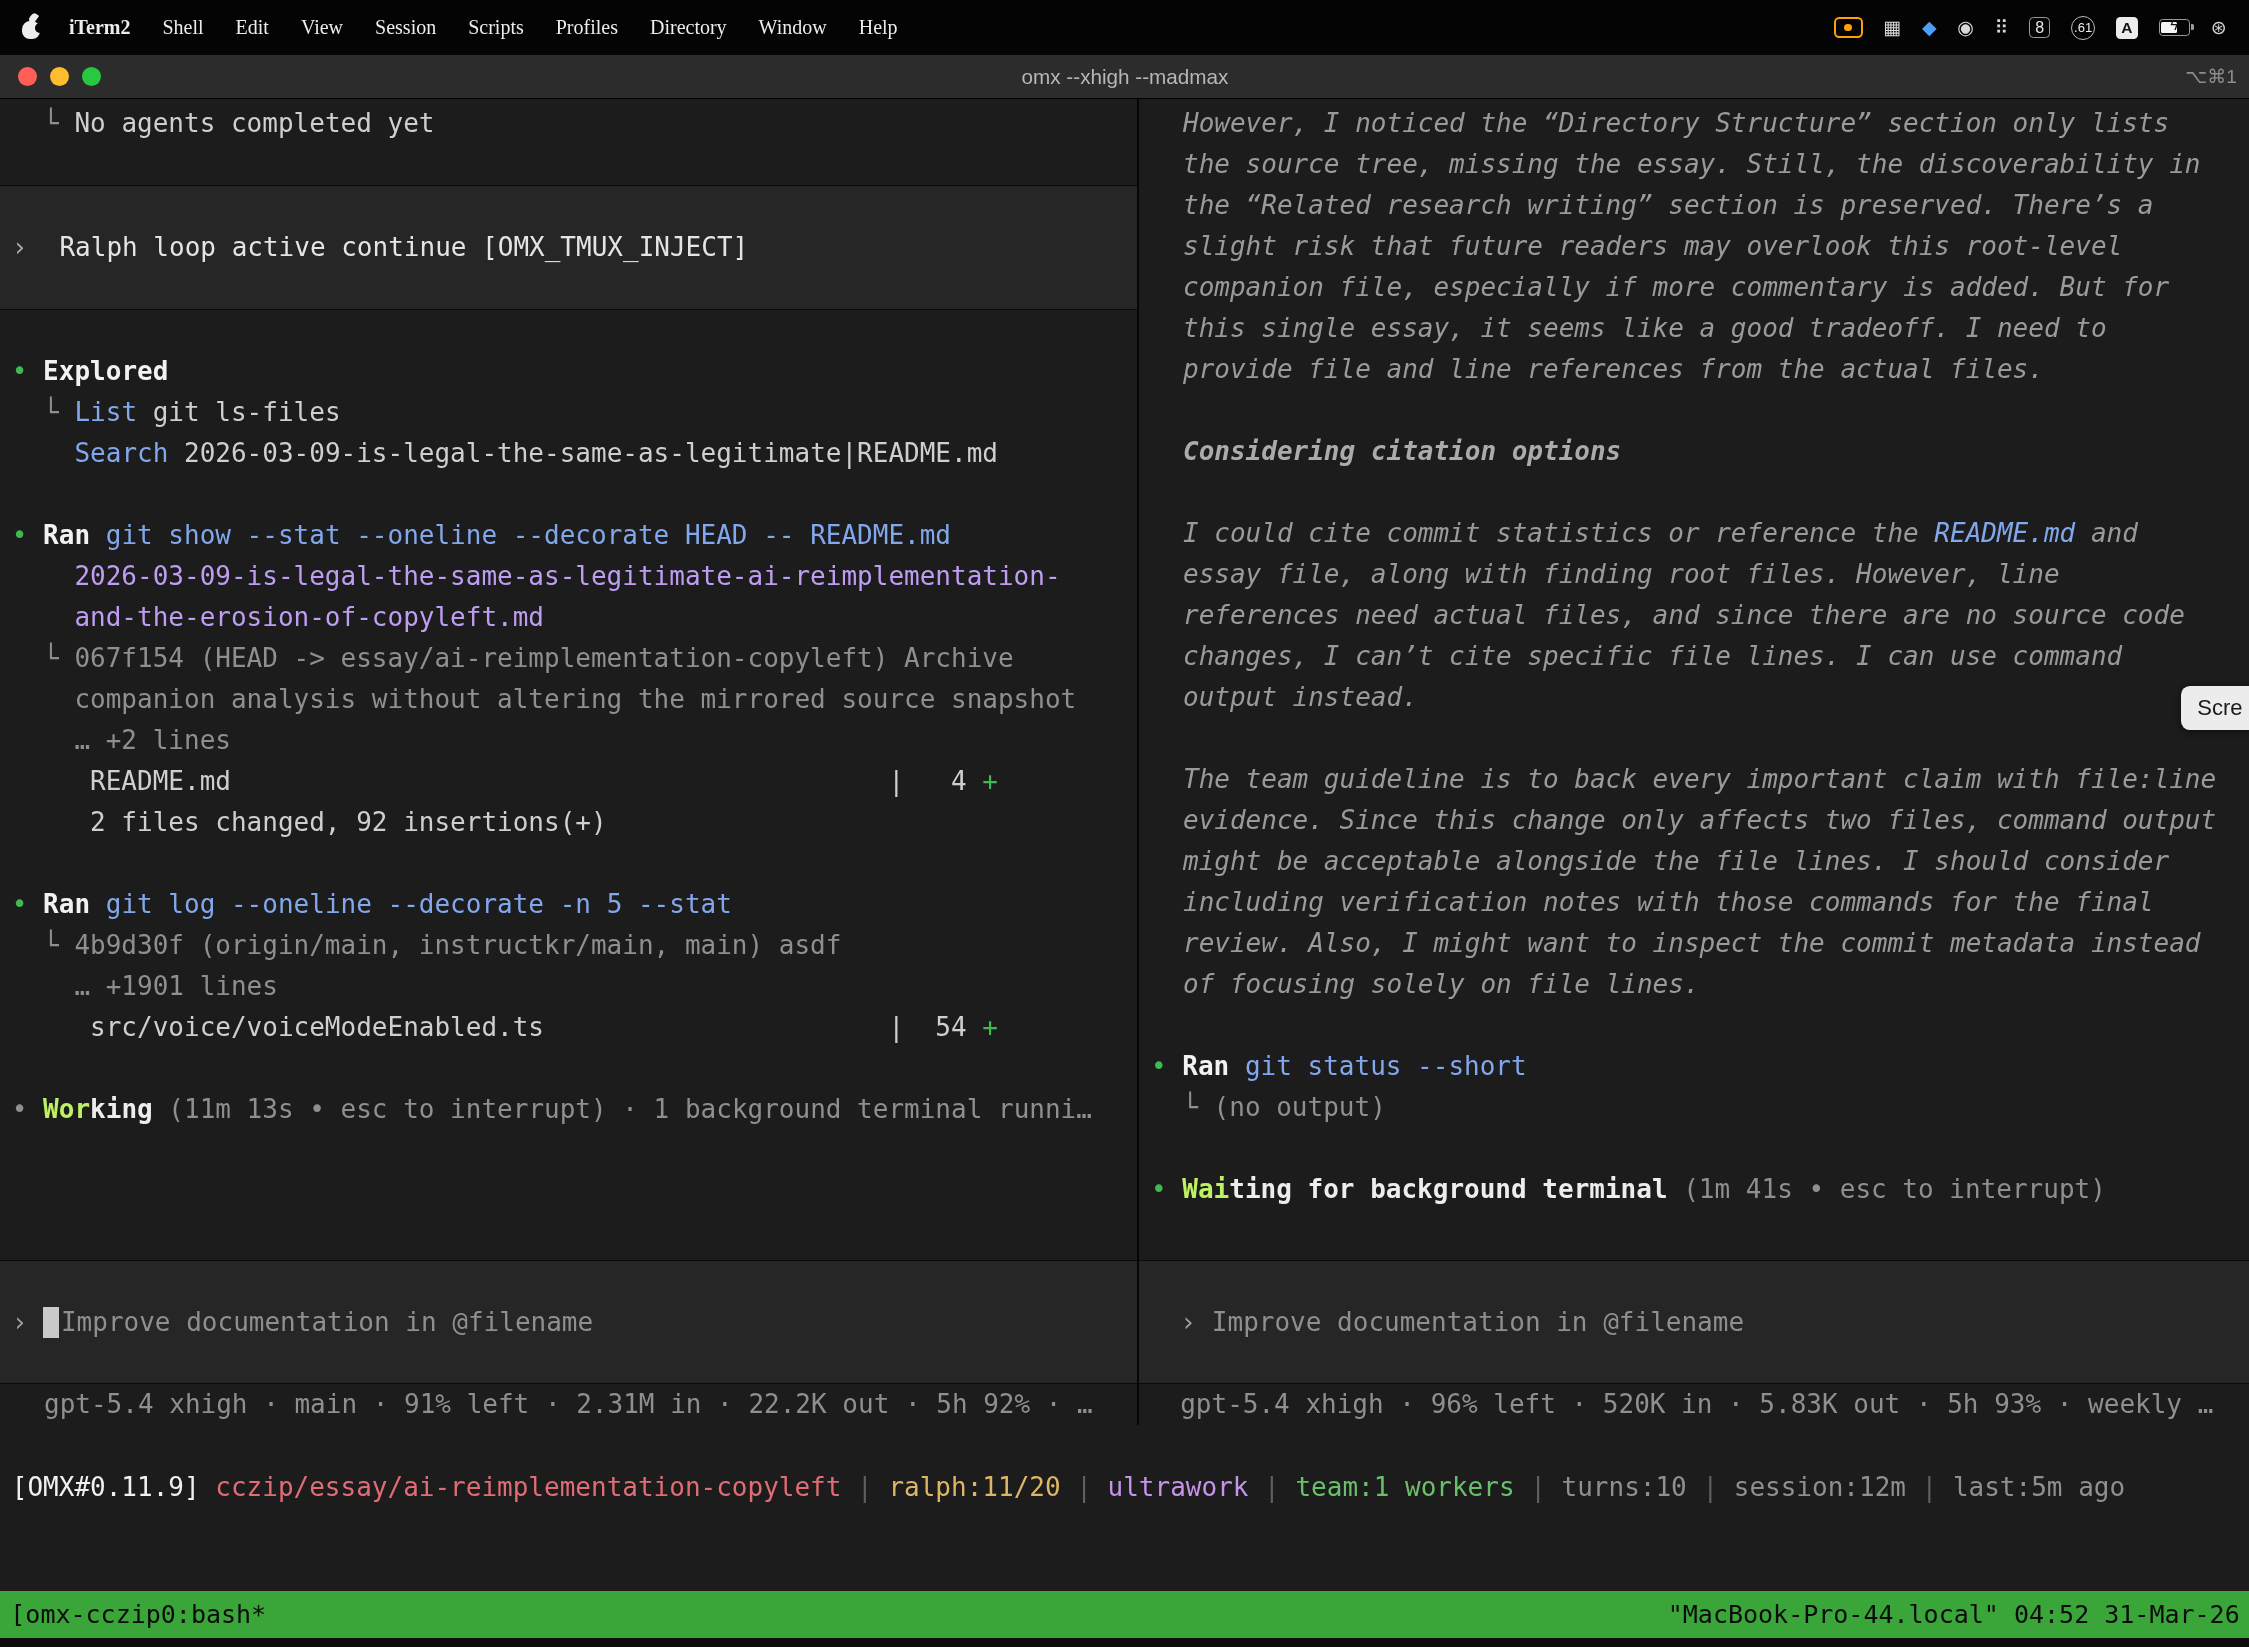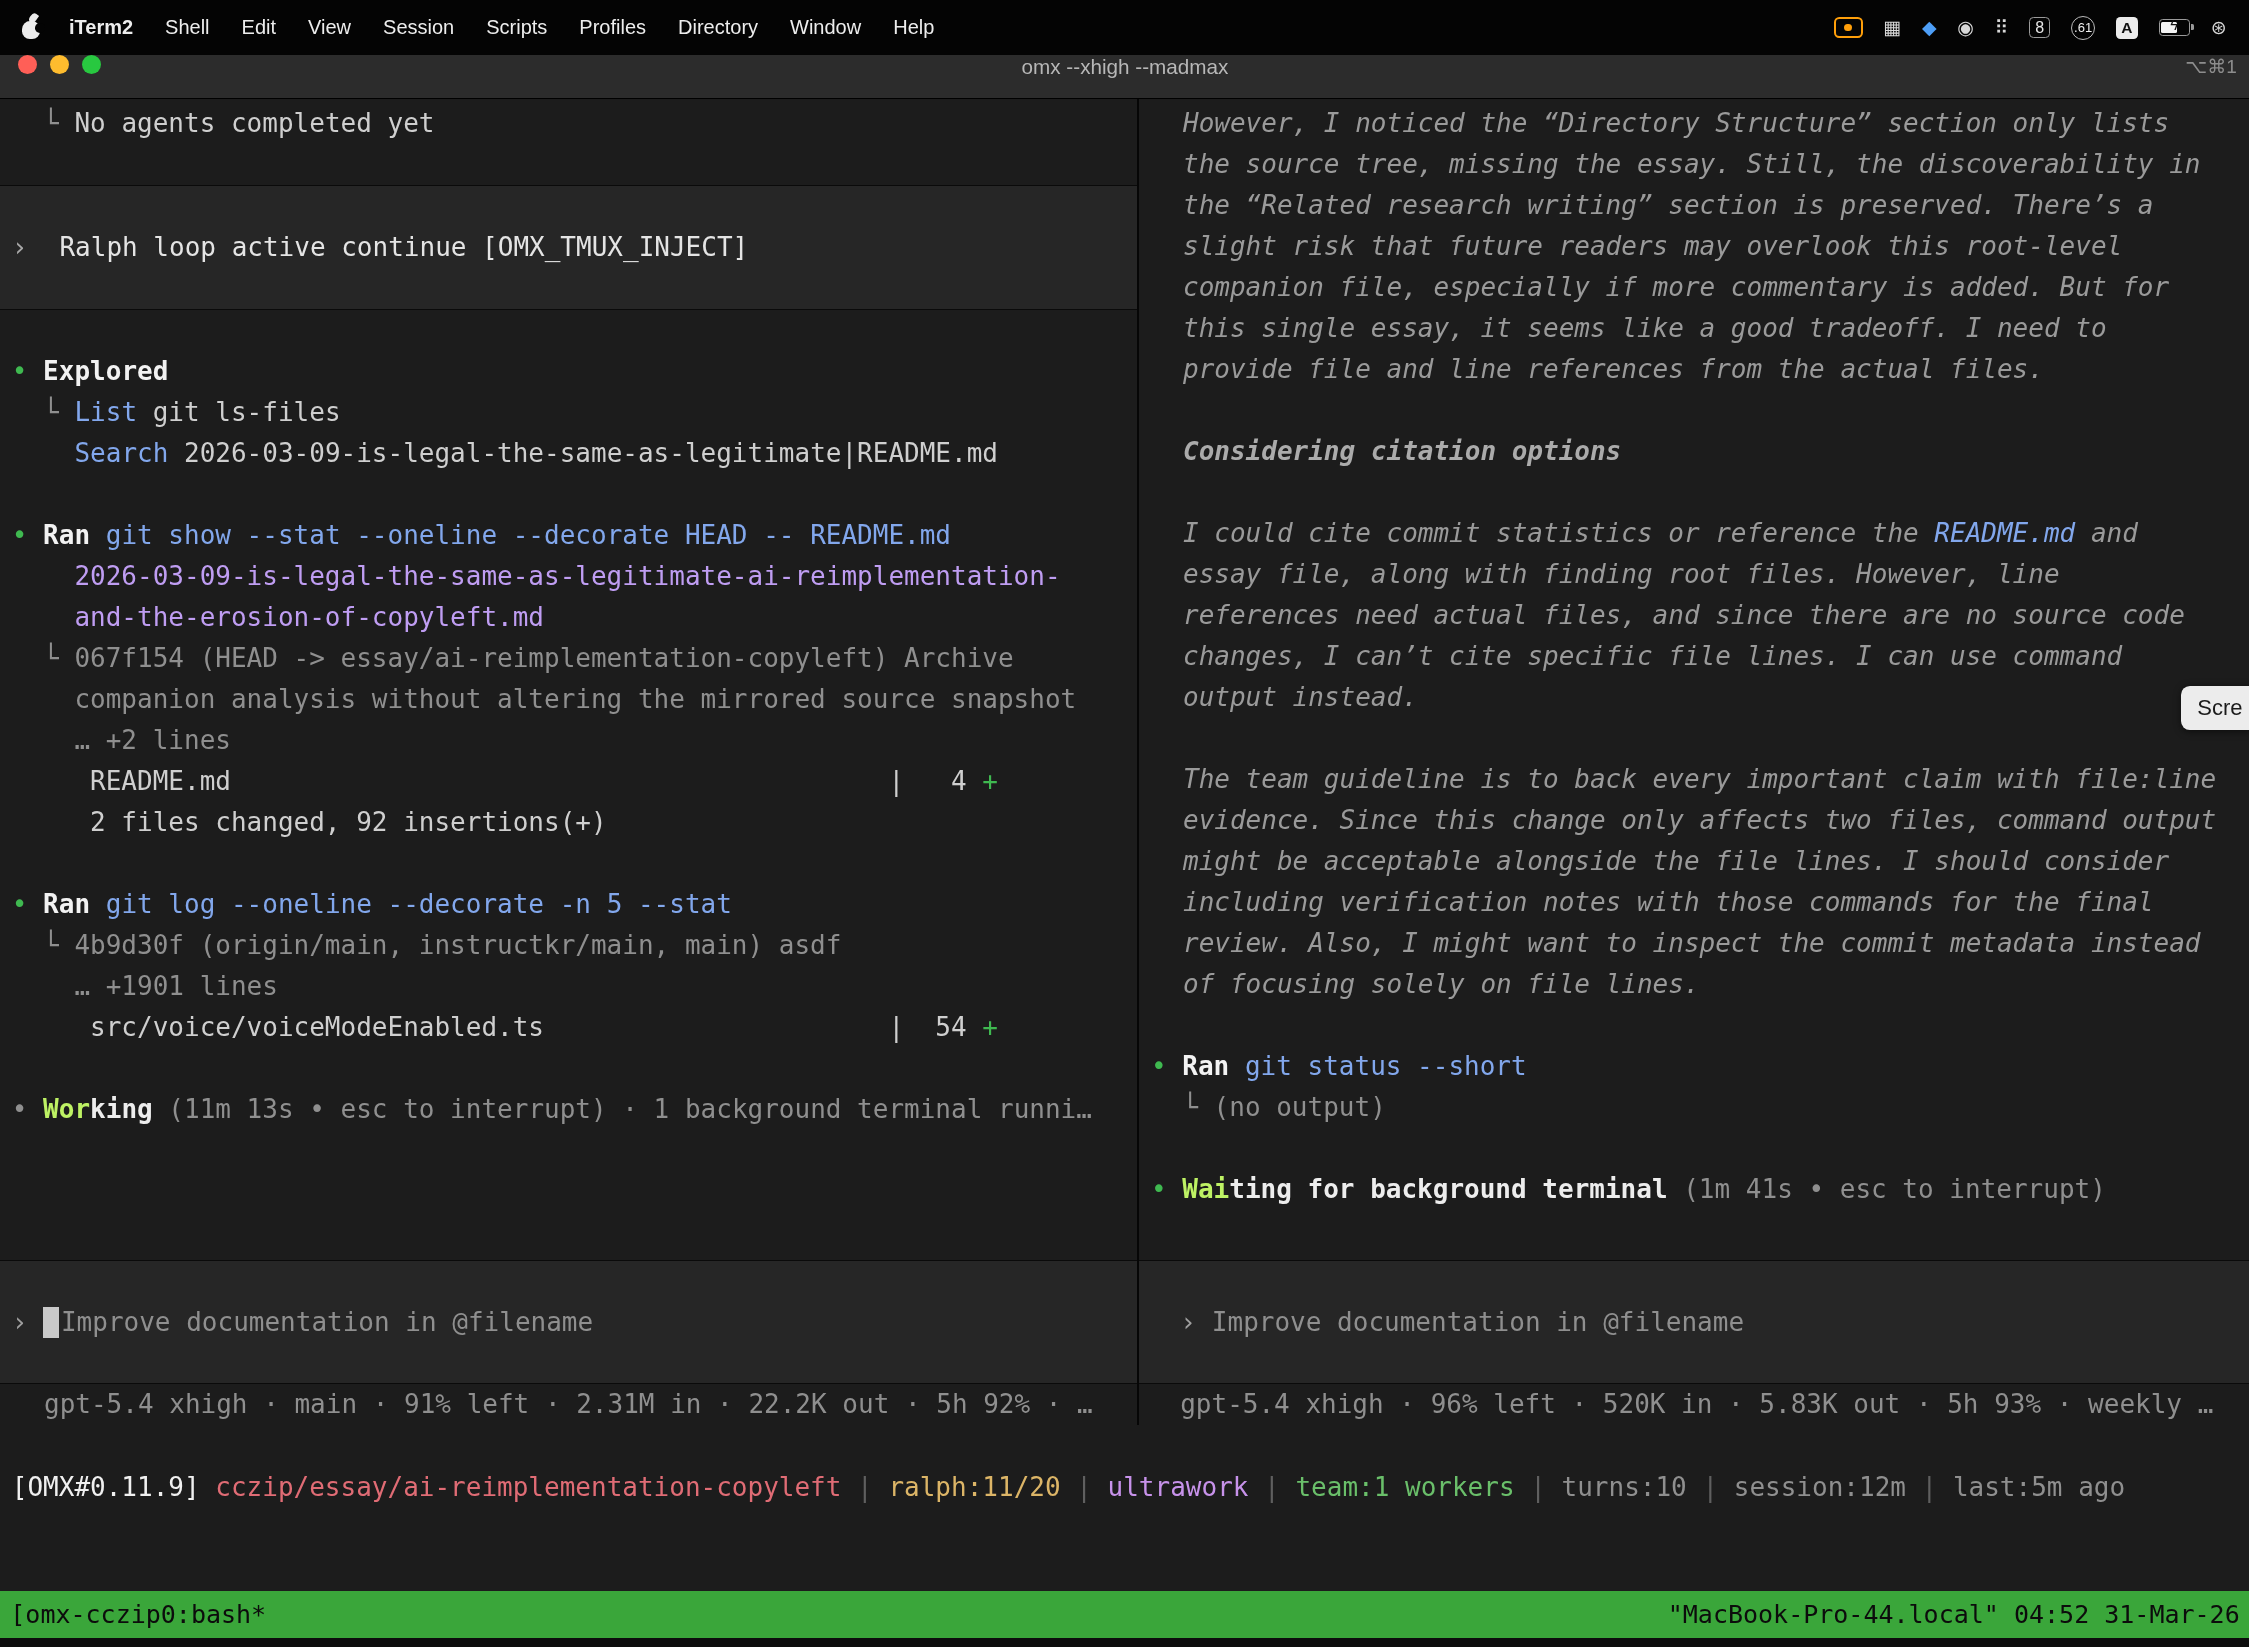--- a/index.html
+++ b/index.html
@@ -2,21 +2,21 @@
 <html style="font-size:11.8px"><head>
 <meta charset="utf-8">
 <style>
   html,body{margin:0;padding:0;background:#0d0d0d;}
   .screen{position:relative;width:2250px;height:1648px;background:#1c1c1c;overflow:hidden;
           font-family:"DejaVu Sans Mono", monospace;}
 
   
   .menubar{height:55px;background:#040404;display:flex;align-items:center;
            font-family:"Liberation Sans", sans-serif;font-size:20px;color:#ededed;padding:0 19px;}
-  .menu-left{display:flex;align-items:center;flex:1;}
+  .menu-left{display:flex;align-items:center;flex:1;font-family:Liberation Serif, serif;}
   .menu-item{padding:0 16px;white-space:nowrap;}
   .menu-app{font-weight:bold;}
   .apple{position:relative;width:17.7px;height:17.7px;background:#ededed;border-radius:46% 46% 44% 44%;margin:4.4px 13.3px 0 3px;}
   .apple:before{content:"";position:absolute;top:-8px;left:8px;width:6.6px;height:9.6px;background:#ededed;
                 border-radius:50% 0 50% 50%;transform:rotate(35deg);}
   .apple:after{content:"";position:absolute;top:2.2px;right:-5.2px;width:9.6px;height:9.6px;background:#040404;border-radius:50%;}
   .menu-right{display:flex;align-items:center;gap:20.7px;padding-right:4.4px;}
   .mi{display:inline-flex;align-items:center;justify-content:center;color:#d8d8d8;font-size:19px;}
   .rec{width:25px;height:17.7px;border:2.2px solid #ff9f0a;border-radius:5.2px;position:relative;}
   .rec:after{content:"";position:absolute;left:50%;top:50%;width:7.4px;height:7.4px;margin:-3.7px 0 0 -3.7px;
@@ -24,21 +24,21 @@
   .key8{border:1.5px solid #9a9a9a;border-radius:4.4px;padding:0 5.2px;font-size:16px;color:#e6e6e6;height:19px;line-height:17.7px;}
   .badge61{border:1.5px solid #bbb;border-radius:50%;width:22px;height:22px;font-size:13px;color:#eee;}
   .asq{background:#ececec;color:#111;border-radius:4.4px;width:22px;height:22px;font-weight:bold;font-size:15.5px;}
   .batt{position:relative;width:29.5px;height:14.8px;border:1.5px solid #9a9a9a;border-radius:3.7px;}
   .batt:after{content:"";position:absolute;right:-5.2px;top:3.7px;width:3px;height:5.9px;background:#9a9a9a;border-radius:0 1.5px 1.5px 0;}
   .batt .fill{position:absolute;left:1.5px;top:1.5px;bottom:1.5px;width:16px;background:#f4f4f4;border-radius:1.5px;}
   .batt .bolt{position:absolute;left:0;right:0;top:-3px;text-align:center;color:#111;font-size:14.8px;}
 
   
   .titlebar{height:43px;background:#2c2c2c;border-bottom:0.7px solid #000;position:relative;
-            display:flex;align-items:flex-start;font-family:"Liberation Sans", sans-serif;}
+            display:flex;align-items:center;font-family:"Liberation Sans", sans-serif;}
   .lights{position:absolute;left:17.7px;display:flex;gap:13.3px;}
   .light{width:19px;height:19px;border-radius:50%;}
   .l-close{background:#ff5f57;} .l-min{background:#febc2e;} .l-zoom{background:#28c840;}
   .wtitle{flex:1;text-align:center;color:#b7b7b7;font-size:20.7px;}
   .wshort{position:absolute;right:13.3px;color:#8d8d8d;font-size:19px;}
 
   
   .panes{display:flex;height:1326px;}
   .pane{display:flex;flex-direction:column;font-size:26px;line-height:41px;color:#cfcfcf;}
   .pane-left{width:1137px;}

